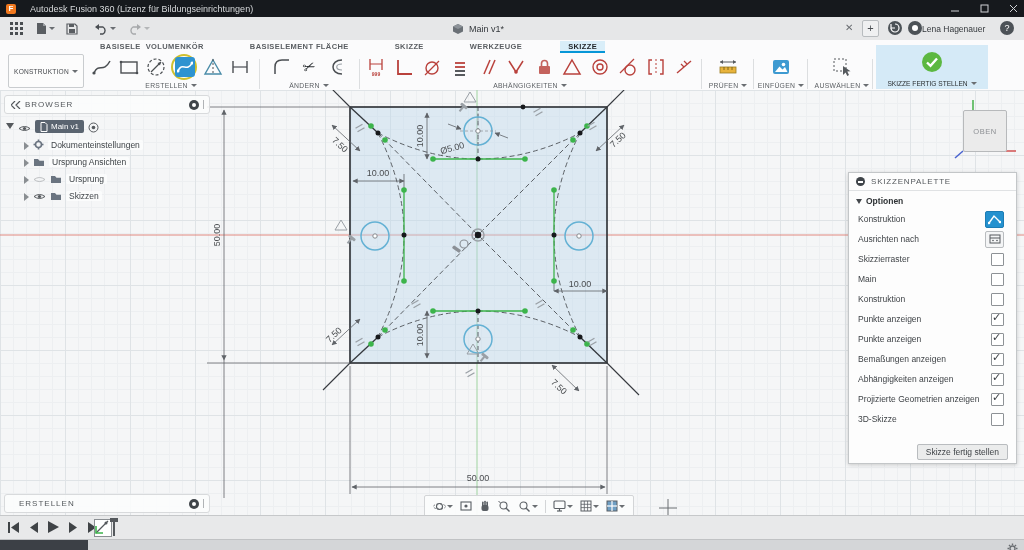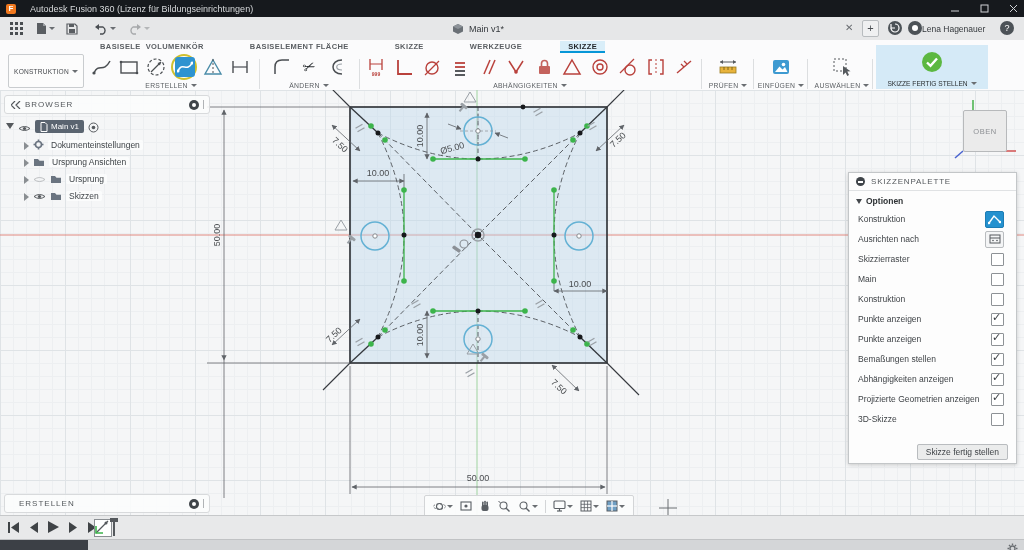--- a/index.html
+++ b/index.html
@@ -763,21 +763,21 @@
       </div>
       <div class="prow">
         <span>Punkte anzeigen</span>
         <span class="cb on"></span>
       </div>
       <div class="prow">
         <span>Punkte anzeigen</span>
         <span class="cb on"></span>
       </div>
       <div class="prow">
-        <span>Bemaßungen stellen</span>
+        <span>Bemaßungen anzeigen</span>
         <span class="cb on"></span>
       </div>
       <div class="prow">
         <span>Abhängigkeiten anzeigen</span>
         <span class="cb on"></span>
       </div>
       <div class="prow">
         <span>Projizierte Geometrien anzeigen</span>
         <span class="cb on"></span>
       </div>

